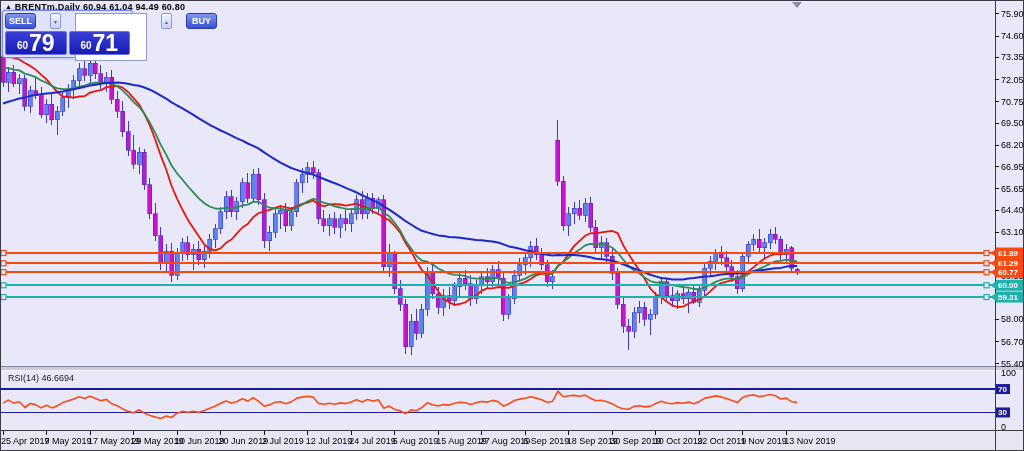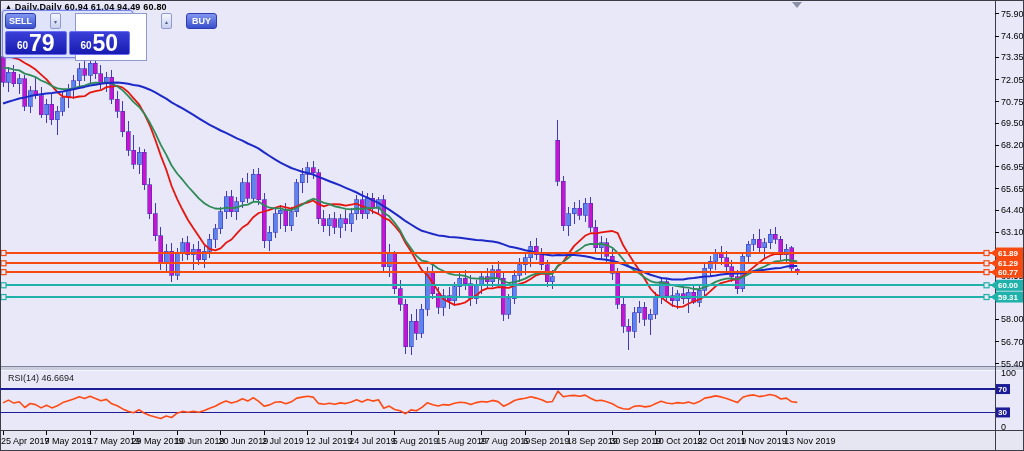--- a/index.html
+++ b/index.html
@@ -462,36 +462,36 @@
         <text x="697.32" y="444" font-size="9" fill="#000000">22 Oct 2019</text>
         <line x1="742.84" y1="431" x2="742.84" y2="435" stroke="#000000" stroke-width="1" shape-rendering="crispEdges"></line>
         <text x="740.84" y="444" font-size="9" fill="#000000">1 Nov 2019</text>
         <line x1="786.36" y1="431" x2="786.36" y2="435" stroke="#000000" stroke-width="1" shape-rendering="crispEdges"></line>
         <text x="784.36" y="444" font-size="9" fill="#000000">13 Nov 2019</text>
       </g>
       <polygon points="792,2 802,2 797,8" fill="#8a90a4"></polygon>
     </svg>
 
   <div id="header"><span class="mk">▲</span>
-    <span>Daily,Daily</span>
+    <span>BRENTm,Daily</span>
     <span>60.94 61.04 94.49 60.80</span>
   </div>
 
   <div id="order-panel">
     <div class="row1">
       <div class="btn">SELL</div>
       <div class="spin">▾</div>
       <input class="vol" value="1.00" style="">
       <div class="spin">▴</div>
       <div class="btn">BUY</div>
     </div>
     <div class="row2">
       <div class="pricebox">
         <span class="psm">60</span>
         <span class="pbig">79</span>
       </div>
       <div class="pricebox">
         <span class="psm">60</span>
-        <span class="pbig">50</span>
+        <span class="pbig">71</span>
       </div>
     </div>
   </div>
 </div>
 
 </body></html>

